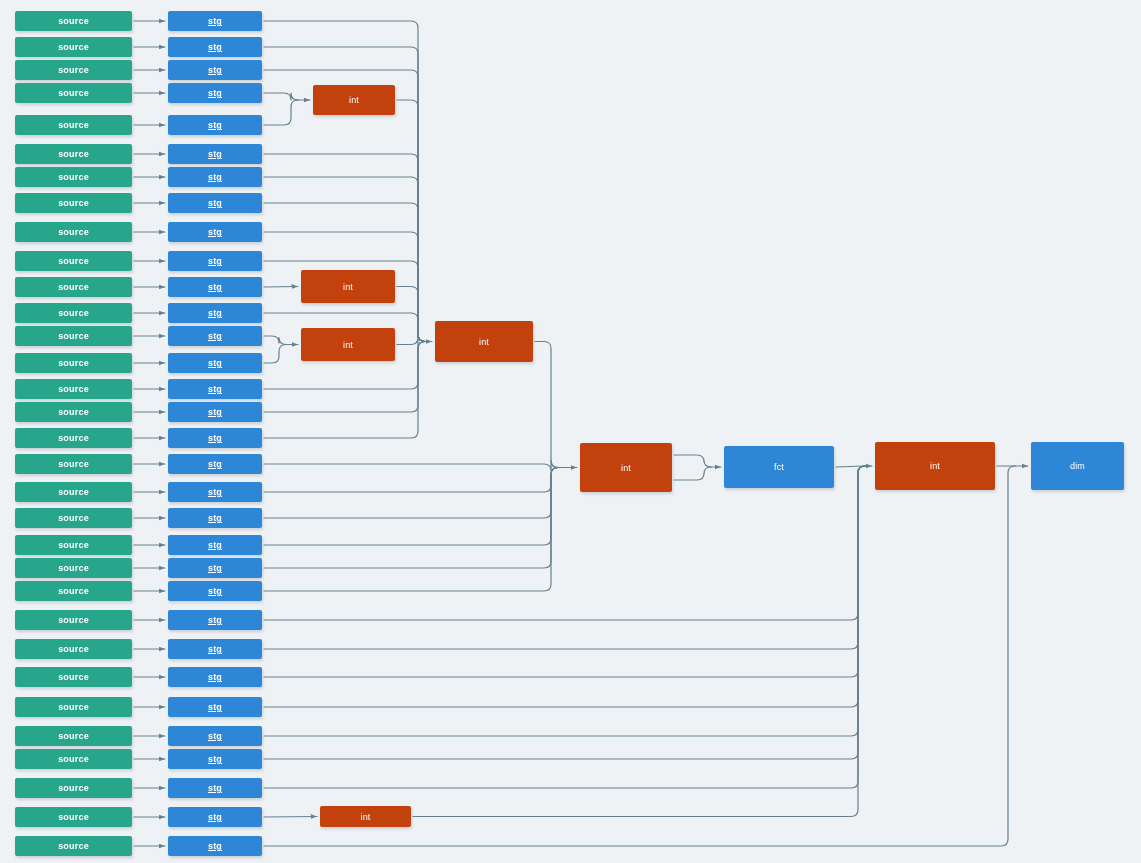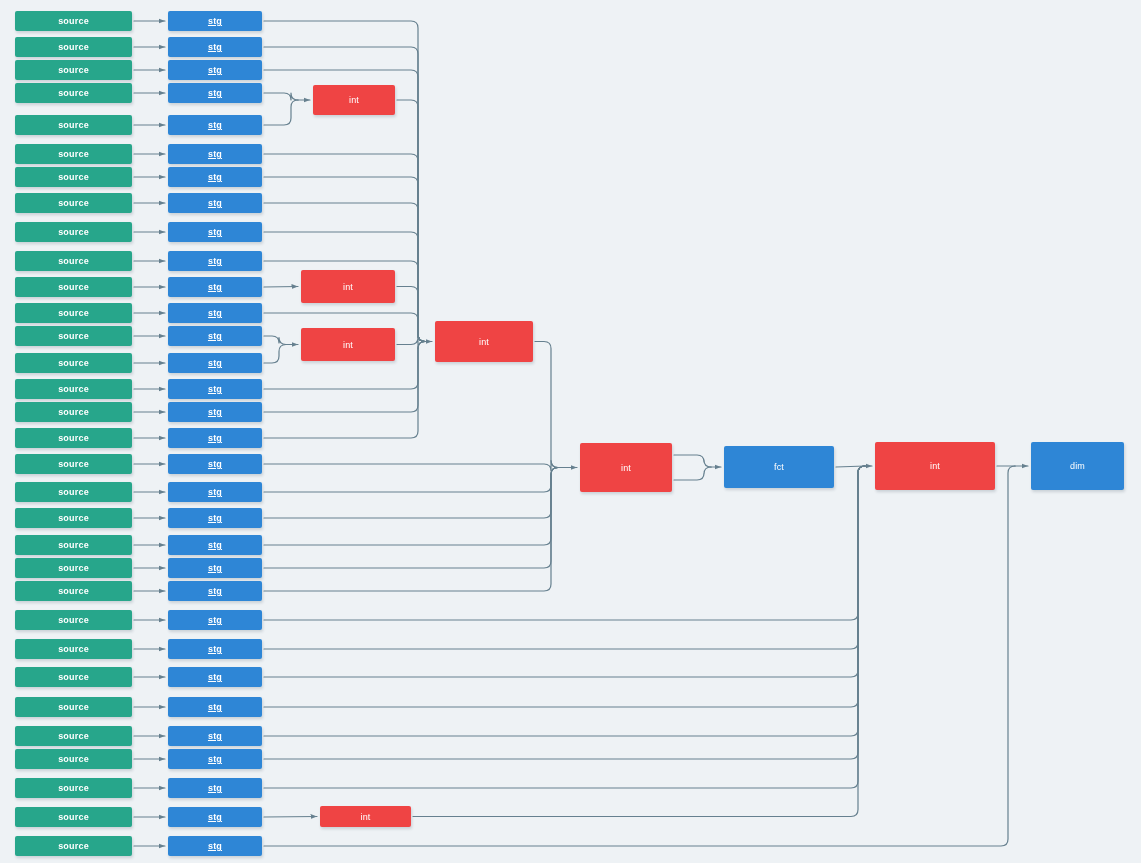--- a/index.html
+++ b/index.html
@@ -32,21 +32,21 @@
     color: #ffffff;
     font-size: 9px;
     font-weight: bold;
     letter-spacing: 0.2px;
     border-radius: 2px;
     box-shadow: 1px 2px 3px rgba(40,60,80,0.18);
     user-select: none;
   }
   .node.source { background: #27a68b; }
   .node.stg    { background: #2e86d6; text-decoration: underline; }
-  .node.int    { background: #ef4444; font-weight: normal; }
+  .node.int    { background: #c2410c; font-weight: normal; }
   .node.fct    { background: #2e86d6; font-weight: normal; }
   .node.dim    { background: #2e86d6; font-weight: normal; }
   .node.int .lbl, .node.fct .lbl, .node.dim .lbl { font-weight: normal; }
 </style>
 </head>
 <body>
 
 <div id="canvas">
   <svg id="edge-layer" viewBox="0 0 1141 863" xmlns="http://www.w3.org/2000/svg">
     <defs>

